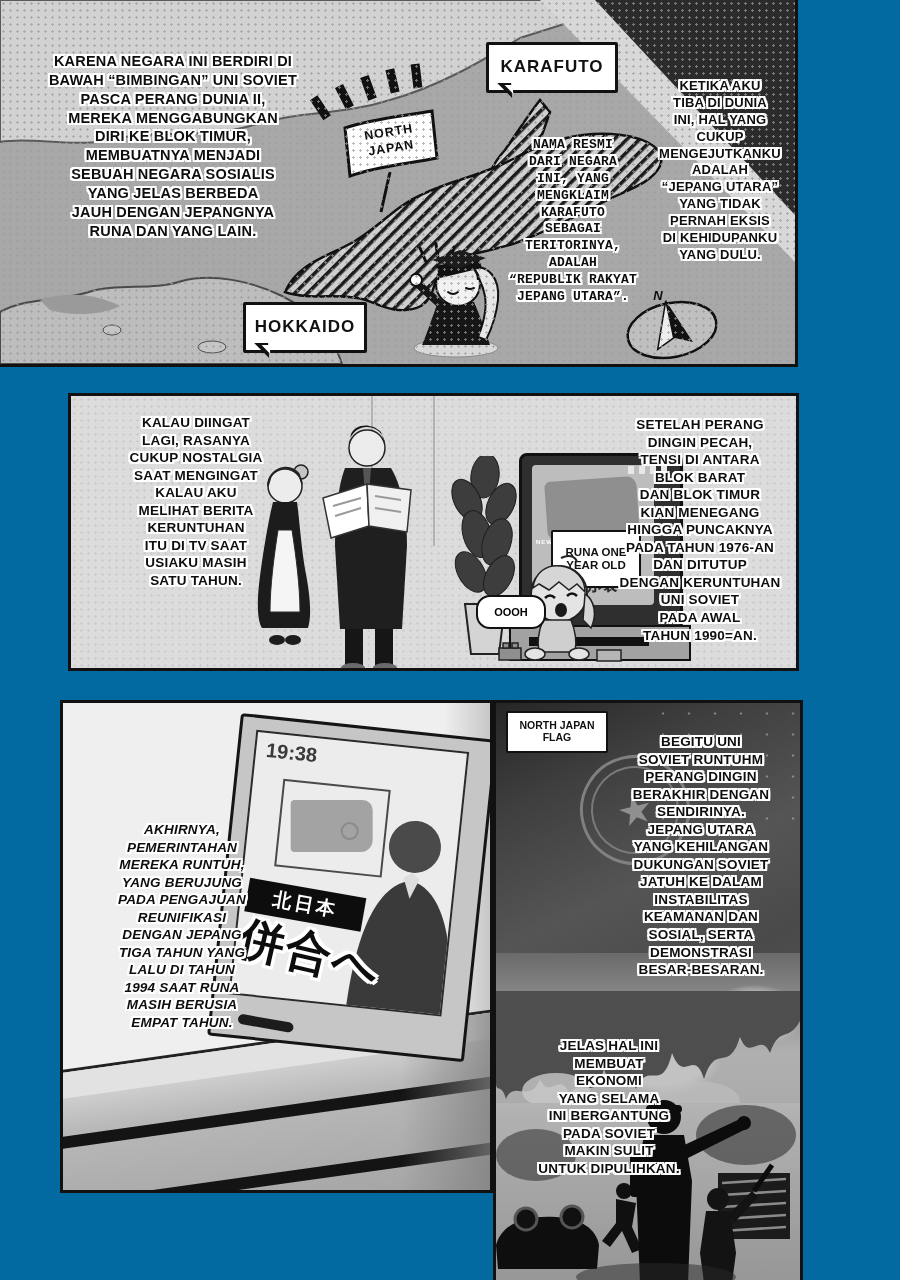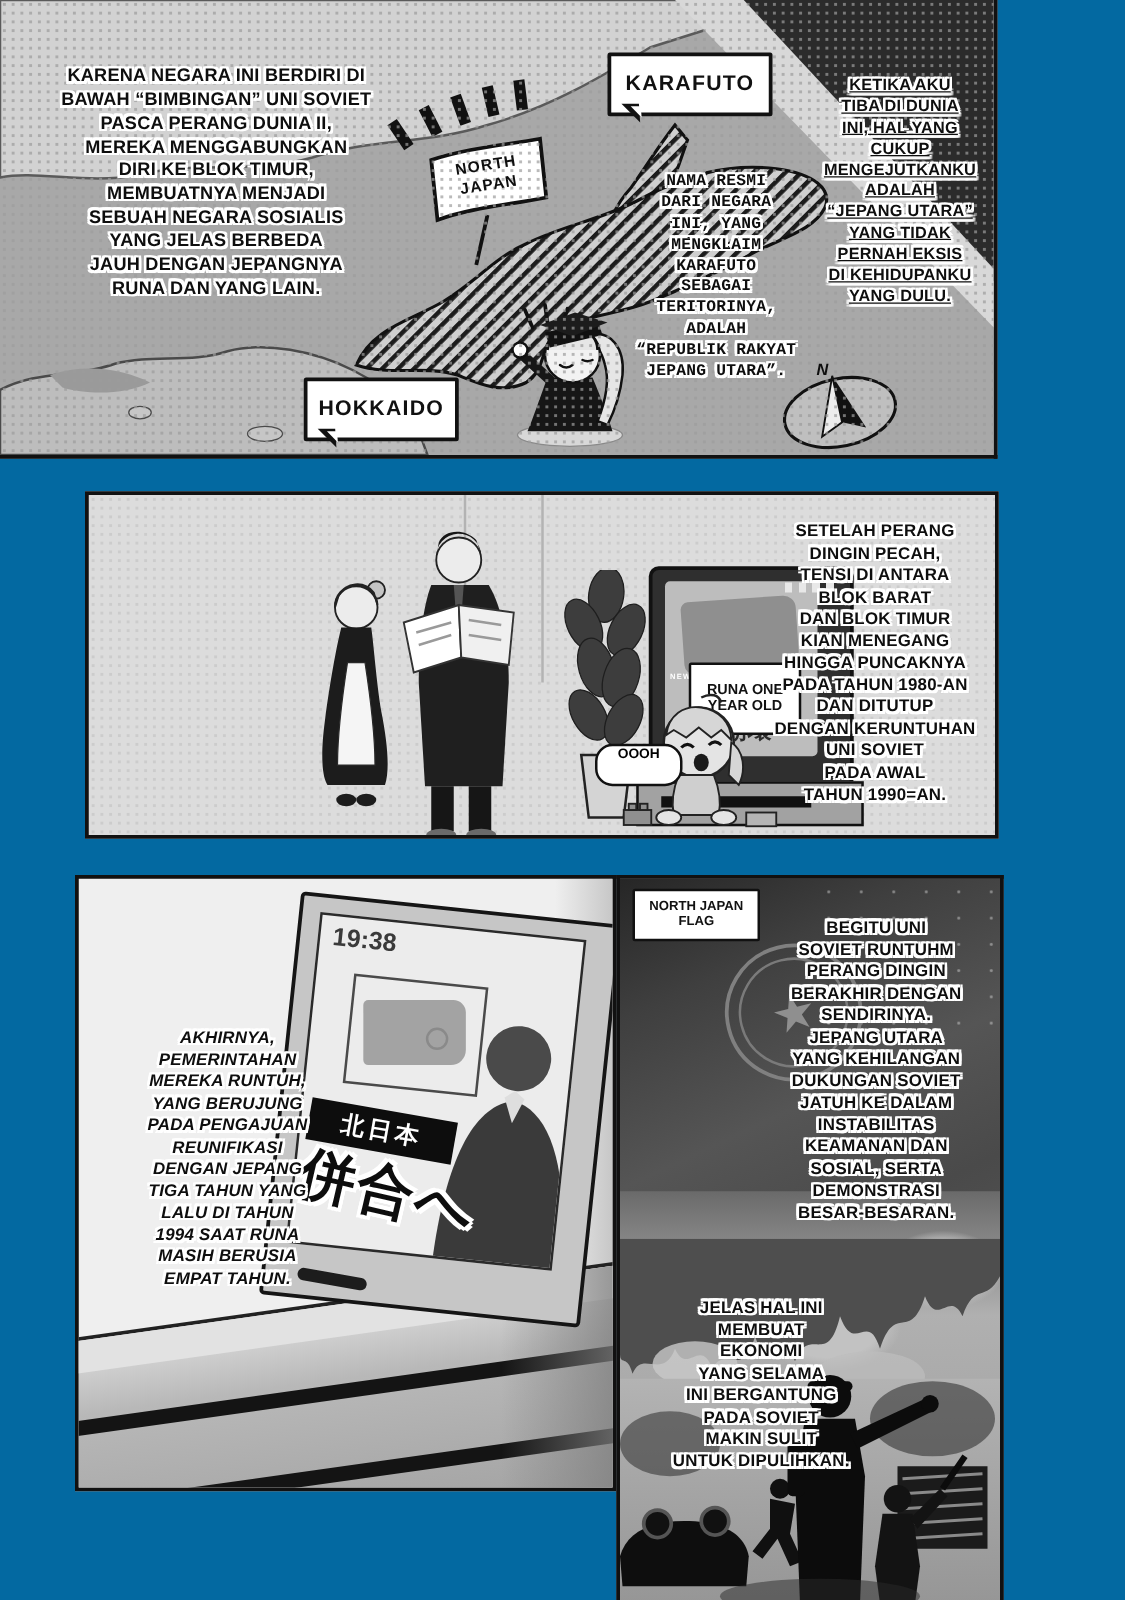--- a/index.html
+++ b/index.html
@@ -37,21 +37,21 @@
        border-radius:6px 10px 14px 8px;transform:rotate(-4deg);}
   .tv2-headline{position:absolute;left:6px;bottom:8px;font-weight:700;font-size:19px;color:#2b2b2b;
        letter-spacing:1px;}
   .tv2-news{position:absolute;left:4px;top:74px;font-size:6px;color:#fff;font-weight:700;letter-spacing:1px;}
   .tv2-buttons{position:absolute;right:8px;top:10px;width:44px;height:8px;
        background:repeating-linear-gradient(90deg,#e8e8e8 0 6px,transparent 6px 11px);}
   .tv2-stand{position:absolute;left:438px;top:229px;width:178px;height:32px;background:#a2a2a2;
        border:2px solid #111;}
   .tv2-slot{position:absolute;left:18px;top:10px;width:120px;height:9px;background:#111;}
   .oooh{position:absolute;left:405px;top:199px;width:66px;height:30px;background:#fff;border:2.5px solid #111;
-       border-radius:14px;display:flex;align-items:flex-start;justify-content:center;font-weight:700;font-size:11px;}
+       border-radius:14px;display:flex;align-items:center;justify-content:center;font-weight:700;font-size:11px;}
   .runa-box{left:480px;top:98px;width:86px;height:54px;font-size:11.5px;border-width:2.5px;margin-top:36px;}
   
   .p3{left:60px;top:700px;width:427px;height:487px;border:3px solid #111;background:#efefef;}
   .p3 .wall-shade{position:absolute;right:0;top:0;width:46px;height:100%;
        background:linear-gradient(90deg,transparent,#c7c7c7);}
   .tv3{position:absolute;left:178px;top:10px;width:252px;height:318px;background:#c6c6c6;
        border:3px solid #151515;transform:rotate(6deg);transform-origin:top left;border-radius:4px;}
   .tv3-screen{position:absolute;left:14px;top:12px;width:210px;height:262px;background:#ececec;
        border:2px solid #2a2a2a;overflow:hidden;}
   .tv3-clock{position:absolute;left:10px;top:6px;font-size:20px;font-weight:700;color:#3a3a3a;}
@@ -177,21 +177,21 @@
 DARI NEGARA
 INI, YANG
 MENGKLAIM
 KARAFUTO
 SEBAGAI
 TERITORINYA,
 ADALAH
 “REPUBLIK RAKYAT
 JEPANG UTARA”.</div>
 
-    <div class="mtext" style="left:646px;top:60px;width:148px;font-size:13px;text-decoration:underline;">KETIKA AKU
+    <div class="mtext" style="left:646px;top:78px;width:148px;font-size:13px;">KETIKA AKU
 TIBA DI DUNIA
 INI, HAL YANG
 CUKUP
 MENGEJUTKANKU
 ADALAH
 “JEPANG UTARA”
 YANG TIDAK
 PERNAH EKSIS
 DI KEHIDUPANKU
 YANG DULU.</div>
@@ -277,28 +277,38 @@
       <rect x="2" y="8" width="22" height="12" fill="#8f8f8f" stroke="#222" stroke-width="1.5"></rect>
       <rect x="6" y="3" width="6" height="5" fill="#8f8f8f" stroke="#222" stroke-width="1.5"></rect>
       <rect x="15" y="3" width="6" height="5" fill="#8f8f8f" stroke="#222" stroke-width="1.5"></rect>
       <rect x="100" y="10" width="24" height="11" fill="#b5b5b5" stroke="#222" stroke-width="1.5"></rect>
     </svg>
 
     <div class="oooh">
       <span>OOOH</span>
     </div>
 
+    <div class="mtext" style="left:14px;top:18px;width:222px;font-size:13.5px;">KALAU DIINGAT
+LAGI, RASANYA
+CUKUP NOSTALGIA
+SAAT MENGINGAT
+KALAU AKU
+MELIHAT BERITA
+KERUNTUHAN
+ITU DI TV SAAT
+USIAKU MASIH
+SATU TAHUN.</div>
     <div class="mtext" style="left:540px;top:20px;width:178px;font-size:13.5px;">SETELAH PERANG
 DINGIN PECAH,
 TENSI DI ANTARA
 BLOK BARAT
 DAN BLOK TIMUR
 KIAN MENEGANG
 HINGGA PUNCAKNYA
-PADA TAHUN 1980-AN
+PADA TAHUN 1976-AN
 DAN DITUTUP
 DENGAN KERUNTUHAN
 UNI SOVIET
 PADA AWAL
 TAHUN 1990=AN.</div>
   </div>
 
   <div class="panel p3">
     <div class="wall-shade"></div>
 

